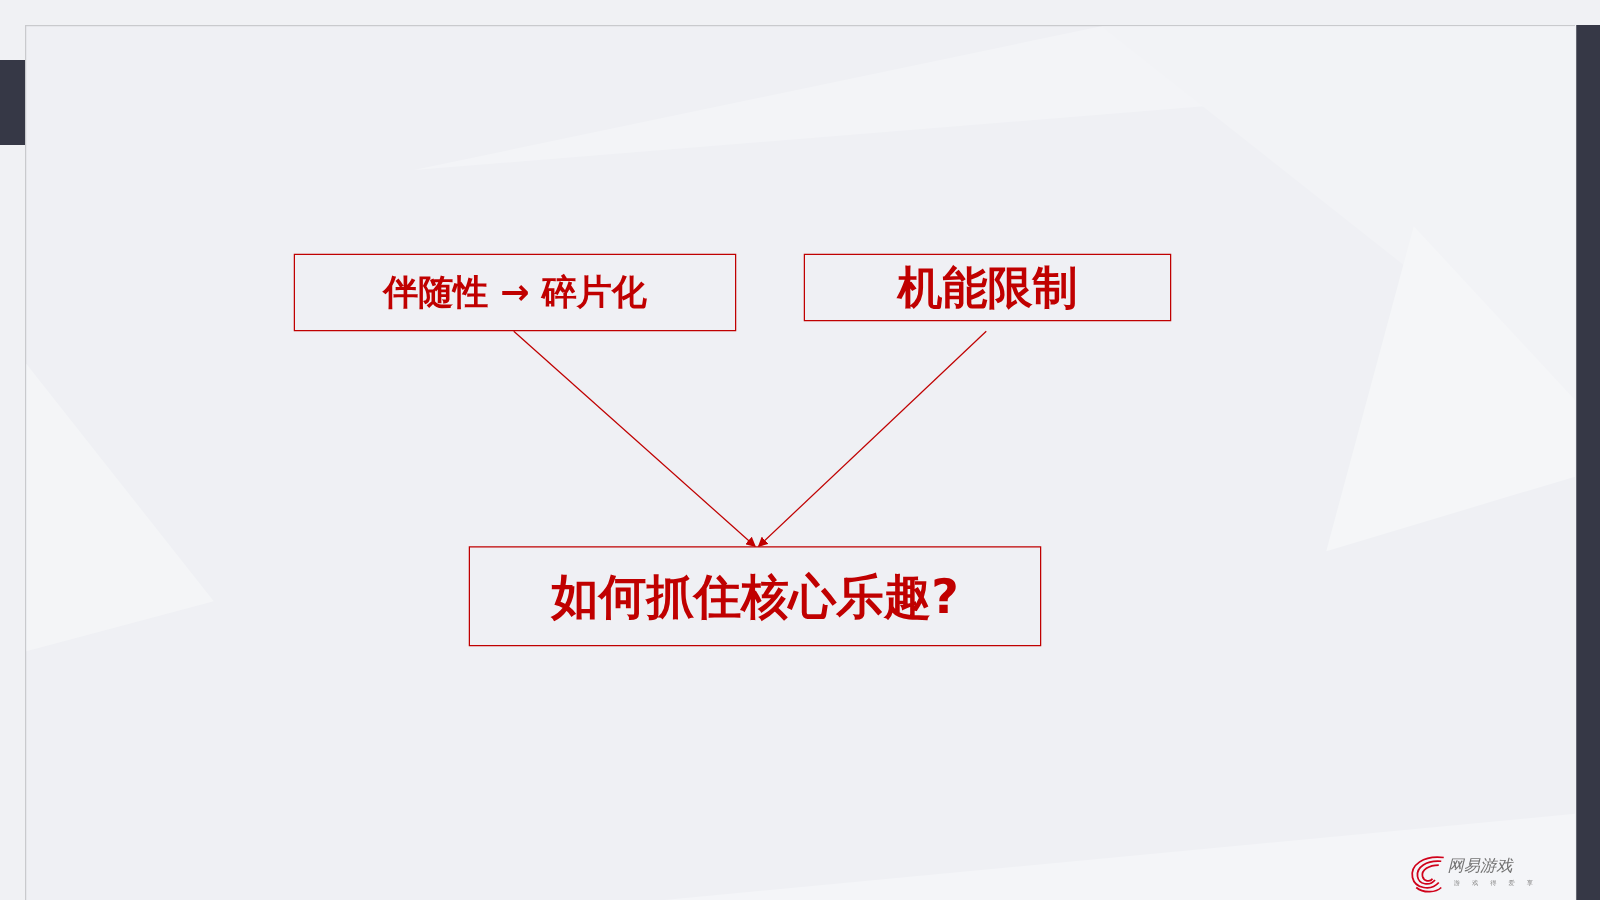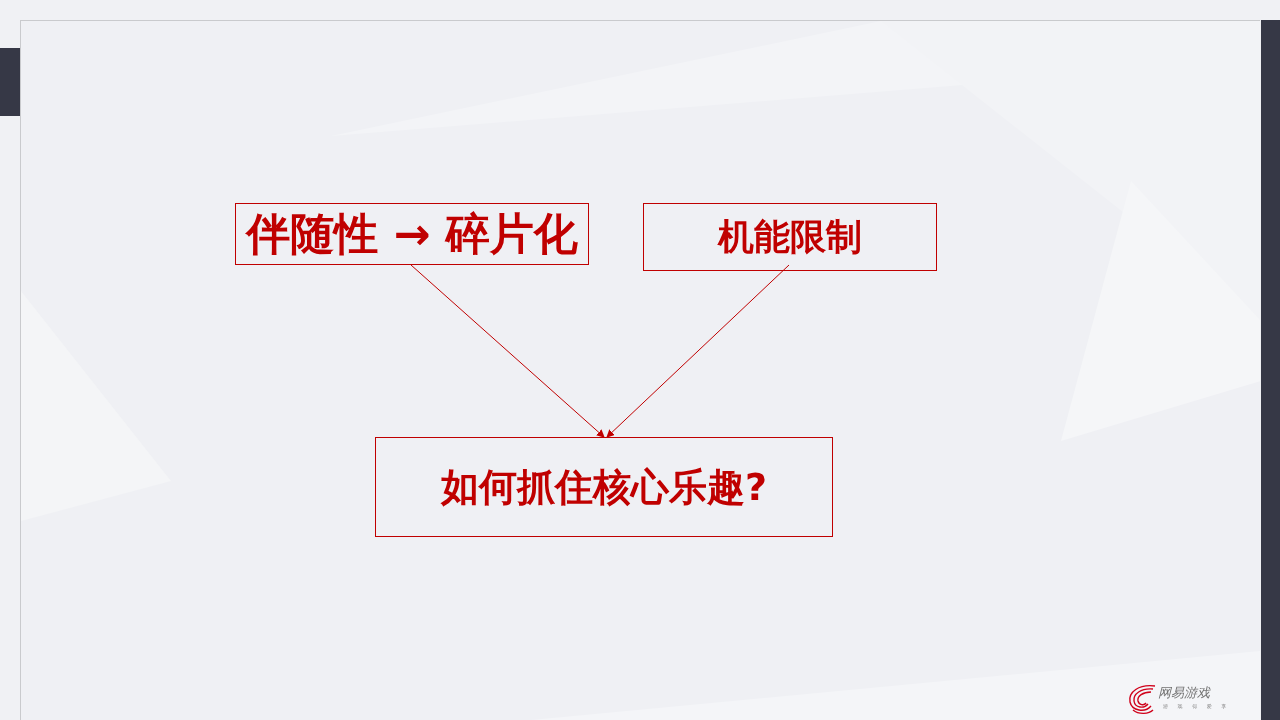--- a/index.html
+++ b/index.html
@@ -3,23 +3,23 @@
 <meta charset="utf-8">
 <style>
   html,body{margin:0;padding:0;}
   body{width:1280px;height:720px;position:relative;overflow:hidden;background:#f0f1f4;font-family:"DejaVu Sans","Liberation Sans",sans-serif;}
   .topband{position:absolute;left:0;top:0;width:1280px;height:20px;background:#f0f1f4;}
   .slide{position:absolute;left:20px;top:20px;width:1240px;height:700px;background:#eff0f4;border-top:1px solid #c9cacd;border-left:1px solid #c9cacd;box-sizing:border-box;overflow:hidden;}
   .bgshape{position:absolute;}
   .leftbar{position:absolute;left:0;top:48px;width:20px;height:68px;background:#363846;}
   .rightbar{position:absolute;left:1261px;top:20px;width:19px;height:700px;background:#363846;}
   .box{position:absolute;border:1.3px solid #c00000;box-sizing:border-box;display:flex;align-items:center;justify-content:center;color:#c00000;font-weight:bold;white-space:nowrap;}
-  .b1{left:235px;top:203px;width:354px;height:62px;font-size:44px;}
-  .b2{left:643px;top:203px;width:294px;height:68px;font-size:36px;}
-  .b3{left:375px;top:437px;width:458px;height:100px;font-size:38px;}
+  .b1{left:235px;top:203px;width:354px;height:62px;font-size:28px;}
+  .b2{left:643px;top:203px;width:294px;height:54px;font-size:36px;}
+  .b3{left:375px;top:437px;width:458px;height:80px;font-size:38px;}
   svg.conn{position:absolute;left:0;top:0;}
   .logo{position:absolute;left:1125px;top:680px;width:110px;height:36px;}
   .logo-text{position:absolute;left:1158px;top:684px;font-size:13px;color:#737373;font-style:italic;}
   .logo-sub{position:absolute;left:1163px;top:703px;font-size:5px;color:#888;letter-spacing:4px;}
 </style>
 </head>
 <body>
 
 <div class="topband"></div>
 

